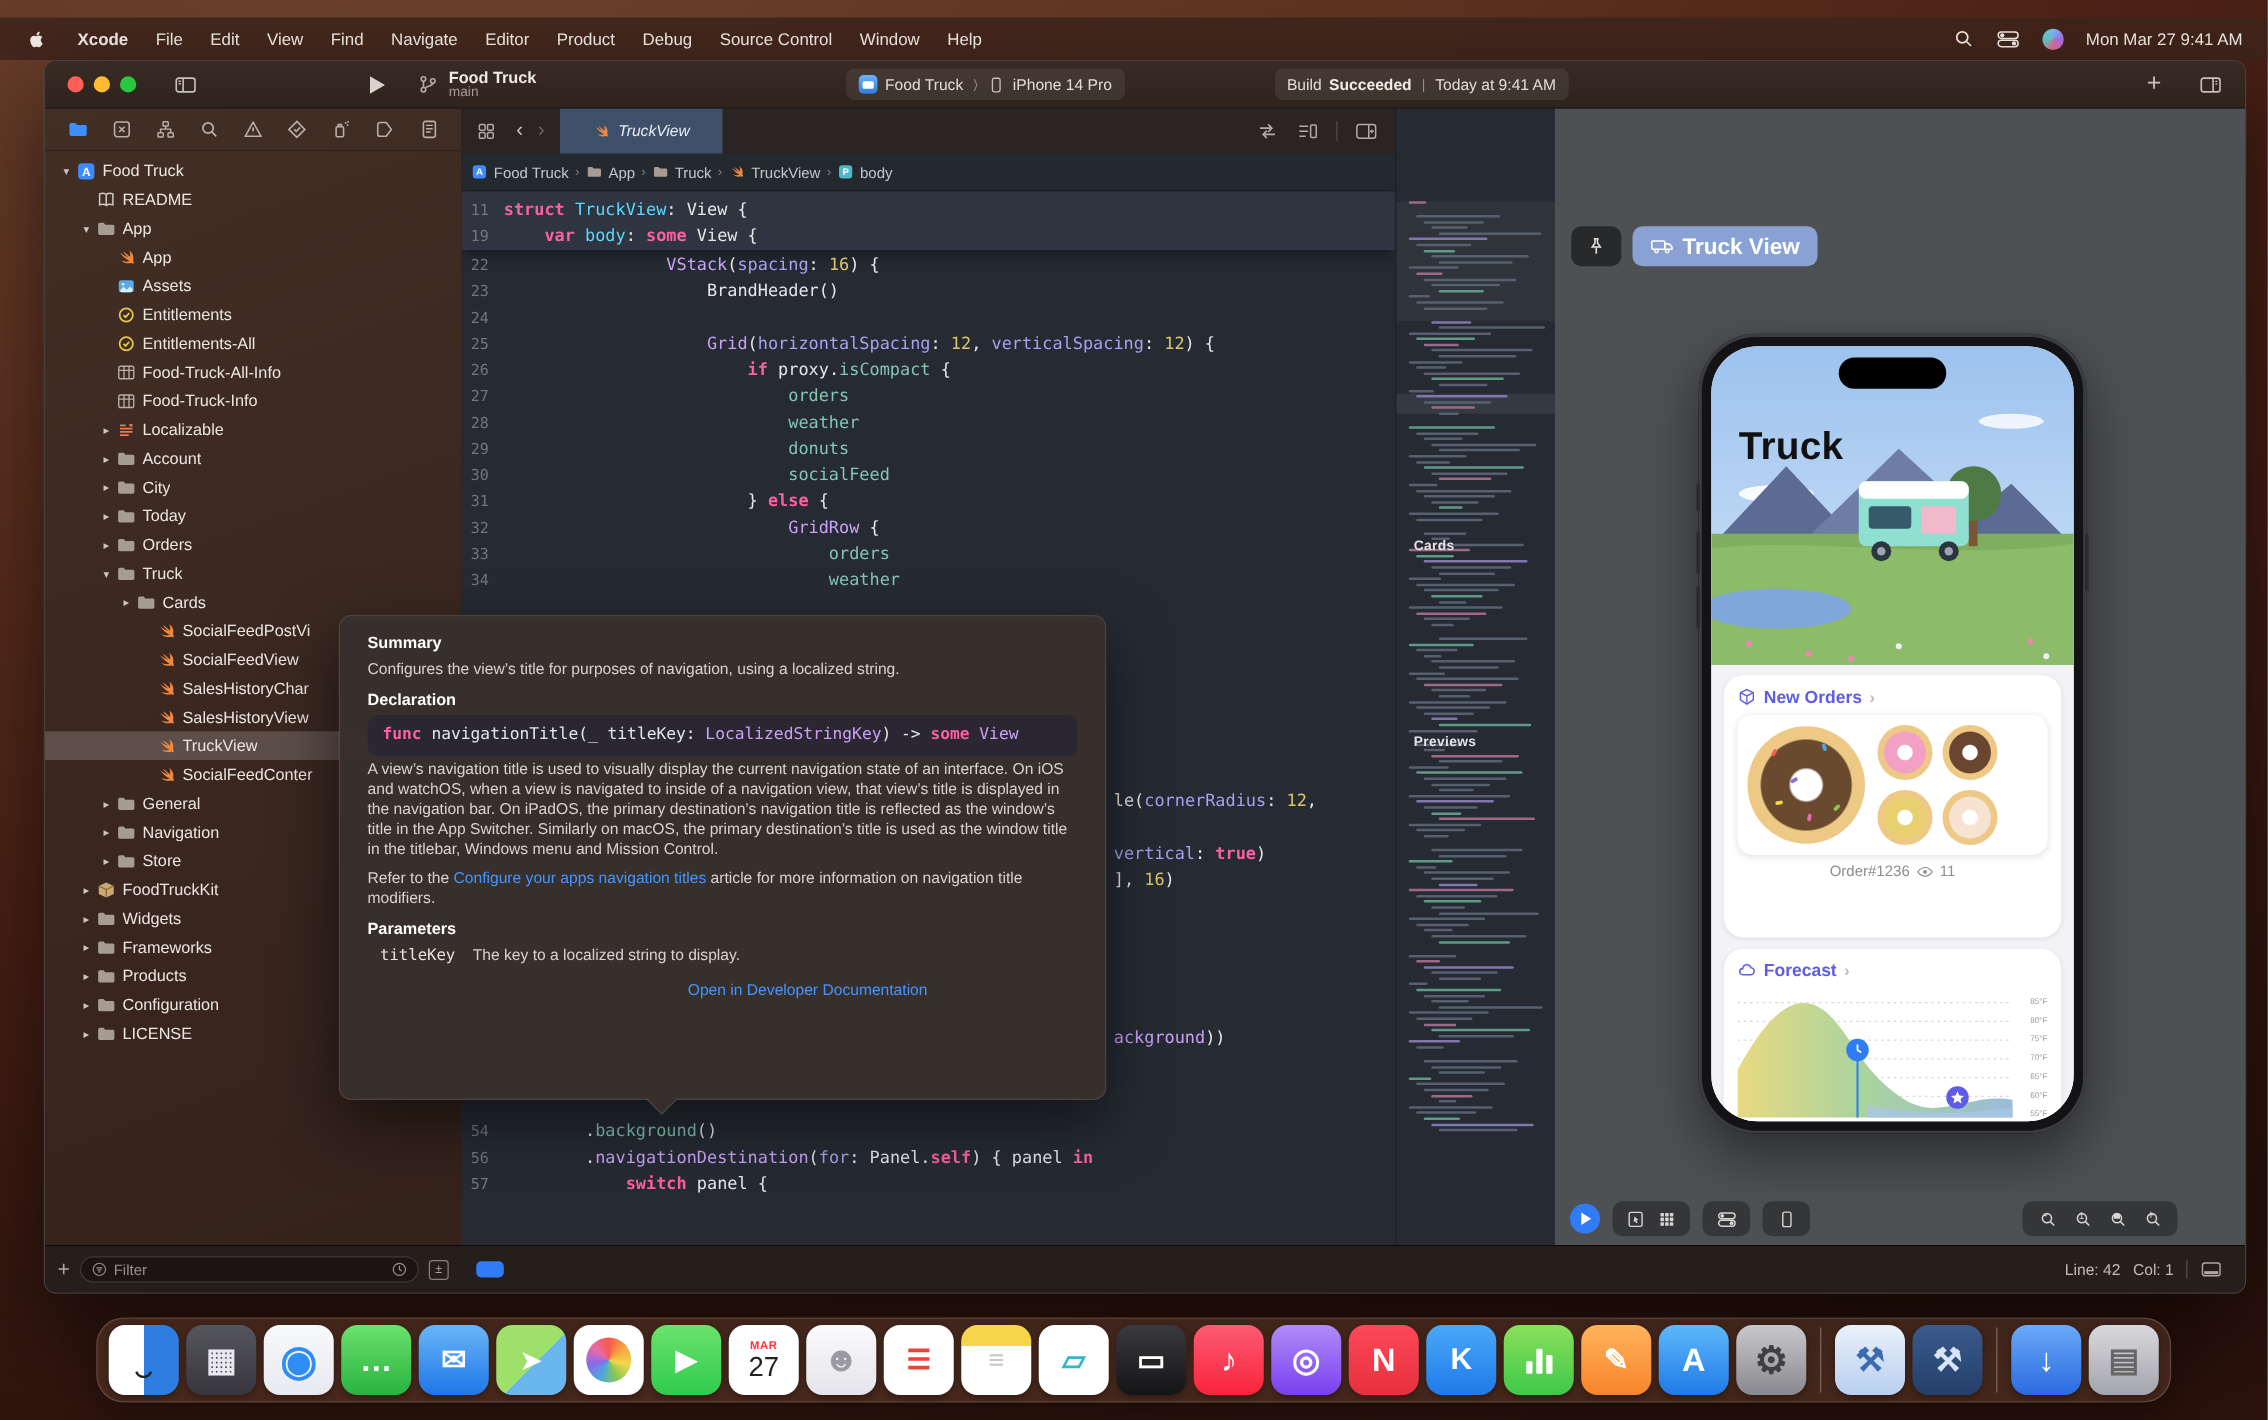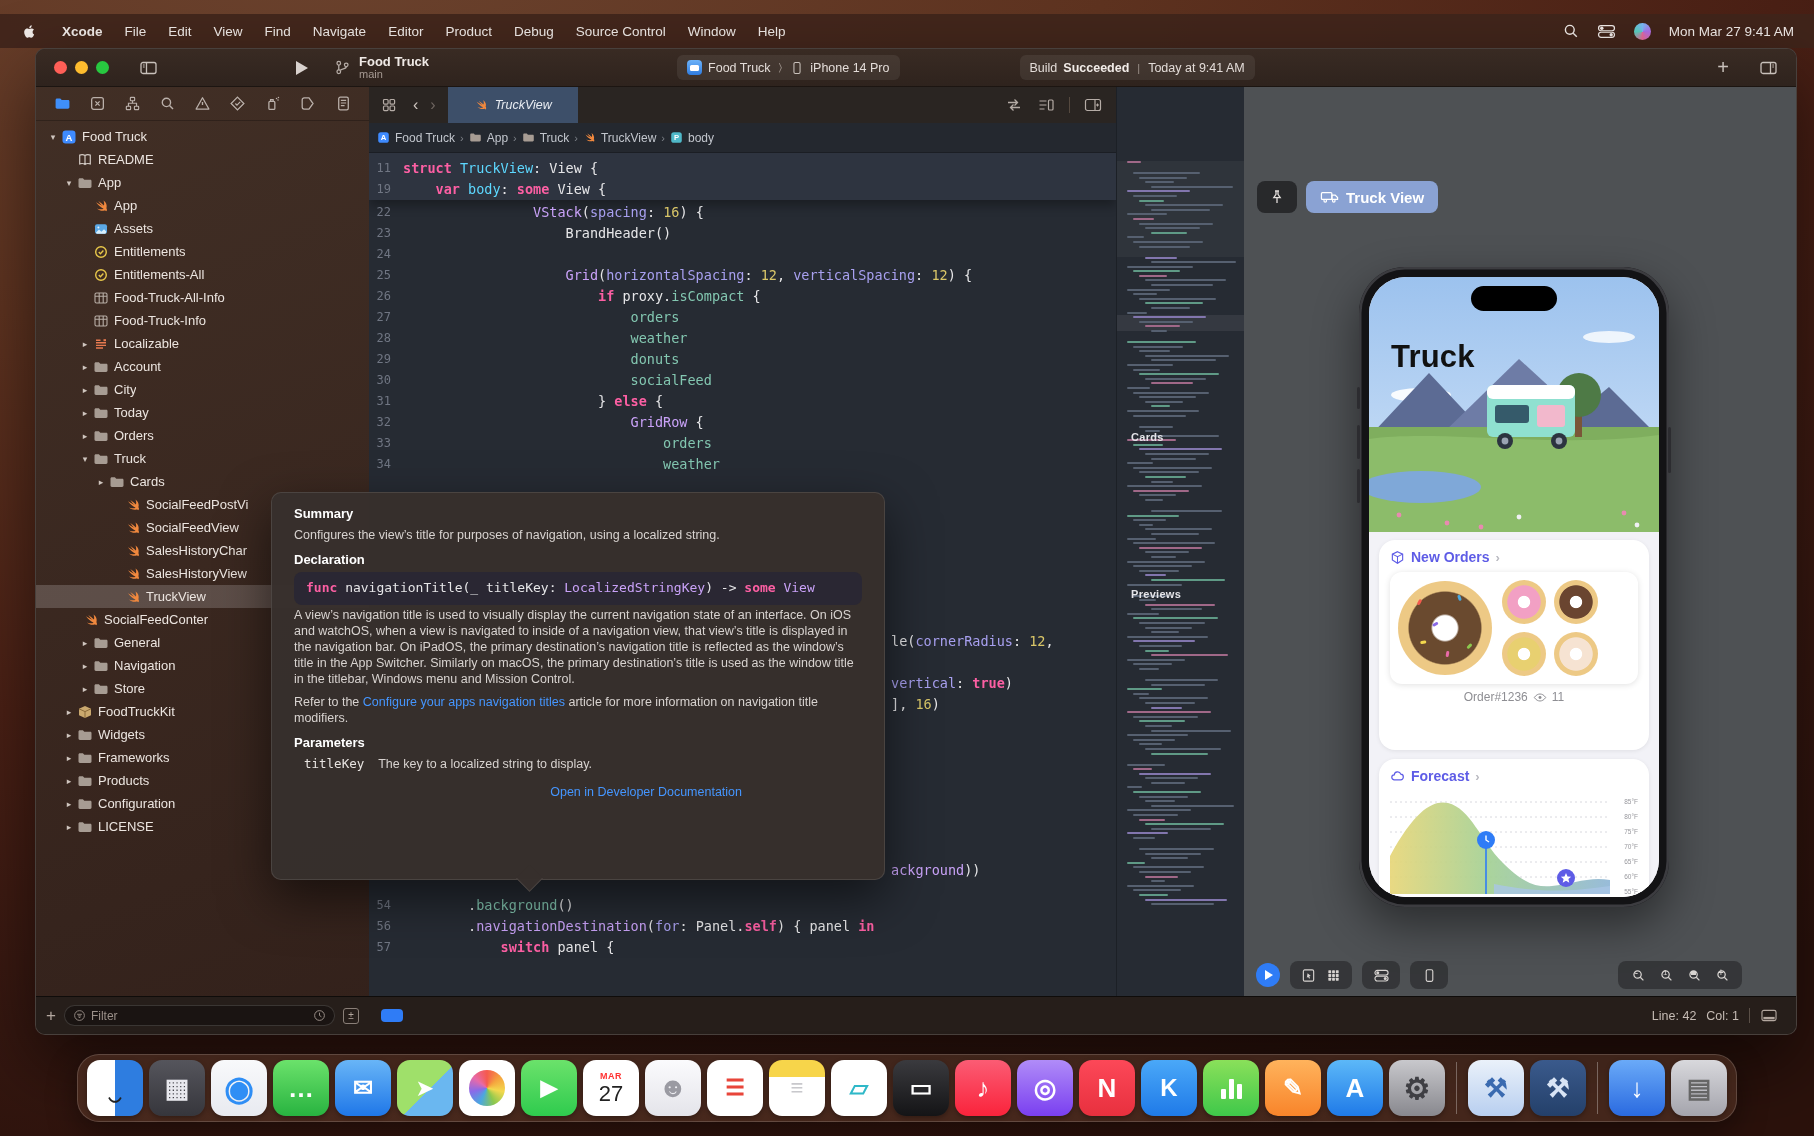--- a/index.html
+++ b/index.html
@@ -72,21 +72,21 @@
   #minimap{width:128px;flex:0 0 auto;background:#262b33;border-left:1px solid #1c2026;position:relative;overflow:hidden;}
   #mmbars{position:absolute;left:10px;top:74px;right:4px;}
   .mmb{height:2px;border-radius:1px;margin-bottom:2.6px;}
   .mmlabel{position:absolute;left:14px;color:#e4e4e8;font-size:11px;font-weight:700;letter-spacing:.3px;}
   .mmband{position:absolute;left:0;width:100%;background:rgba(255,255,255,.07);}
   .mmblock{position:absolute;left:0;width:100%;background:rgba(255,255,255,.045);}
   
   #canvas{flex:1;background:#4e5154;position:relative;}
   .cbtn{position:absolute;height:32px;border-radius:8px;display:flex;align-items:center;justify-content:center;}
   #pinbtn{left:13px;top:94px;width:40px;background:rgba(30,30,32,.78);color:#e2dedb;}
-  #truckviewbtn{left:62px;top:94px;padding:0 14px;background:#8aa2d3;color:#fff;font-size:15px;font-weight:600;gap:7px;}
+  #truckviewbtn{left:62px;top:94px;padding:0 14px;background:#8aa2d3;color:#fff;font-size:18px;font-weight:600;gap:7px;}
   
   #phone{position:absolute;left:115px;top:180px;width:310px;height:640px;background:#131315;border-radius:46px;
     padding:10px;box-shadow:0 18px 45px rgba(0,0,0,.45), inset 0 0 0 2.5px #3c3c40;}
   .sidebtn{position:absolute;background:#2c2c30;border-radius:2px;}
   #screen{width:290px;height:620px;border-radius:37px;overflow:hidden;position:relative;background:#f2f2f7;}
   #island{position:absolute;left:50%;top:9px;transform:translateX(-50%);width:86px;height:25px;border-radius:14px;background:#000;z-index:5;}
   #illus{position:absolute;left:0;top:0;width:290px;height:255px;}
   #navtitle{position:absolute;left:22px;top:62px;font-size:31px;font-weight:800;color:#111;z-index:4;letter-spacing:.2px;}
   #sheet{position:absolute;left:0;top:255px;width:290px;height:365px;background:#f2f2f7;padding:8px 10px;}
   .pcard{background:#fff;border-radius:16px;padding:9px 11px;box-shadow:0 1px 4px rgba(0,0,0,.08);}
@@ -650,21 +650,21 @@
           </div>
           <div class="trow sel" style="padding-left: 74px;">
             <span class="tchev"></span>
             <span class="ticon">
               <svg width="16" height="16">
                 <use href="#s-swift"></use>
               </svg>
             </span>
             <span class="tlabel">TruckView</span>
           </div>
-          <div class="trow" style="padding-left: 32px;">
+          <div class="trow" style="padding-left: 74px;">
             <span class="tchev"></span>
             <span class="ticon">
               <svg width="16" height="16">
                 <use href="#s-swift"></use>
               </svg>
             </span>
             <span class="tlabel">SocialFeedConter</span>
           </div>
           <div class="trow" style="padding-left: 42px;">
             <span class="tchev">▸</span>
@@ -841,21 +841,21 @@
           </div>
         <div id="bottomlines">
             <div class="cl"><span class="gut">54</span><span class="ct">        <span class="tk-pl">.</span><span class="tk-prop">background</span><span class="tk-pl">()</span></span></div>
             <div class="cl"><span class="gut">56</span><span class="ct">        <span class="tk-pl">.</span><span class="tk-type">navigationDestination</span><span class="tk-pl">(</span><span class="tk-param">for</span><span class="tk-pl">: Panel.</span><span class="tk-kw">self</span><span class="tk-pl">) { panel </span><span class="tk-kw">in</span></span></div>
             <div class="cl"><span class="gut">57</span><span class="ct">            <span class="tk-kw">switch </span><span class="tk-pl">panel {</span></span></div>
           </div>
         <div id="frags">
             <div class="frag" style="top: 478px;"><span class="tk-pl">le(</span><span class="tk-param">cornerRadius</span><span class="tk-pl">: </span><span class="tk-num">12</span><span class="tk-pl">,</span></div>
             <div class="frag" style="top: 520px;"><span class="tk-param">vertical</span><span class="tk-pl">: </span><span class="tk-kw">true</span><span class="tk-pl">)</span></div>
             <div class="frag" style="top: 541px;"><span class="tk-pl">], </span><span class="tk-num">16</span><span class="tk-pl">)</span></div>
-            <div class="frag" style="top: 707px;"><span class="tk-type">ackground</span><span class="tk-pl">))</span></div>
+            <div class="frag" style="top: 667px;"><span class="tk-type">ackground</span><span class="tk-pl">))</span></div>
           </div>
       </div>
     </div>
 
     <div id="minimap">
       <div class="mmblock" style="top:74px;height:96px;"></div>
       <div class="mmband" style="top:228px;height:16px;"></div>
       <div id="mmbars">
           <div class="mmb" style="width: 14px; margin-left: 0px; background: rgb(160, 104, 136); margin-bottom: 9px;"></div>
           <div class="mmb" style="width: 67px; margin-left: 6px; background: rgb(86, 96, 112);"></div>

